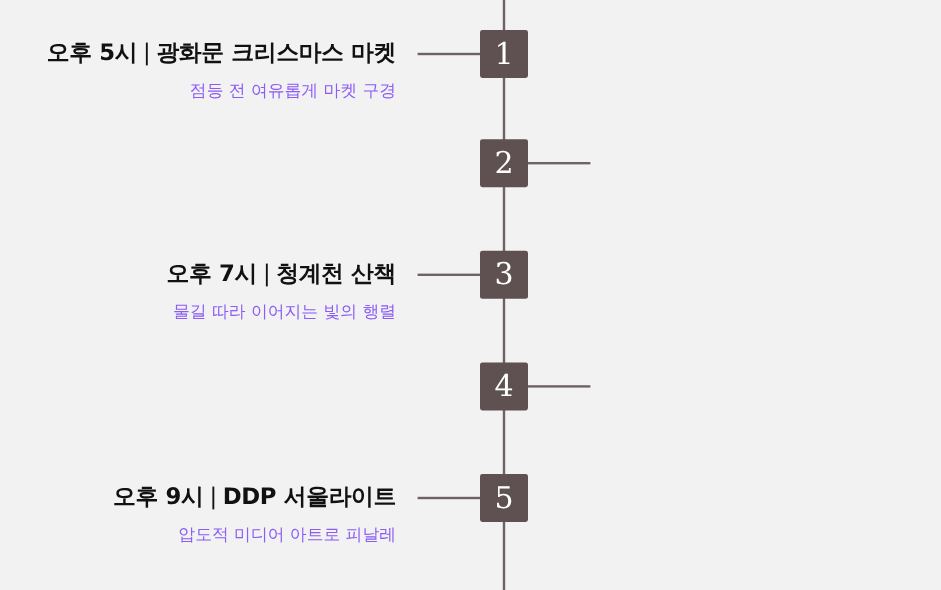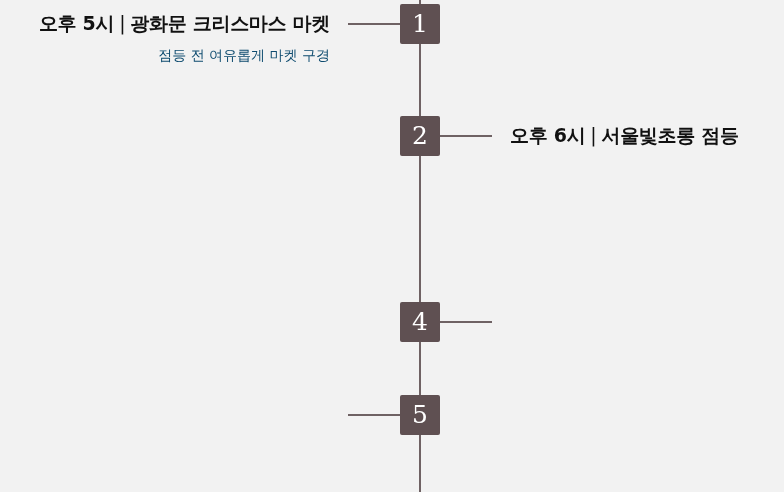--- a/index.html
+++ b/index.html
@@ -83,51 +83,62 @@
     }
     .title .sep {
       font-weight: normal;
       margin: 0 5px;
     }
     .subtitle {
       font-size: 14px;
       line-height: 20px;
       margin-top: 7px;
       white-space: nowrap;
-      color: #0c4a6e;
+      color: #8b5cf6;
     }
   </style>
 </head>
 <body>
 
 <div class="timeline">
   <div class="spine"></div>
 
-  <div class="step" style="top:4px;">
+  <div class="step" style="top:25px;">
     <div class="text-block left">
       <div class="title"><span class="time">오후 5시</span><span class="sep">|</span><span>광화문 크리스마스 마켓</span></div>
       <div class="subtitle">점등 전 여유롭게 마켓 구경</div>
     </div>
     <div class="connector left"></div>
     <div class="num-box">1</div>
   </div>
 
   <div class="step" style="top:116px;">
     <div class="num-box">2</div>
     <div class="connector right"></div>
     <div class="text-block right">
-      <div class="title"><span class="time">오후 6시</span><span class="sep">|</span><span>서울빛초롱 점등</span></div>
     </div>
   </div>
 
+  <div class="step" style="top:209px;">
+    <div class="text-block left">
+      <div class="title"><span class="time">오후 7시</span><span class="sep">|</span><span>청계천 산책</span></div>
+      <div class="subtitle">물길 따라 이어지는 빛의 행렬</div>
+    </div>
+    <div class="connector left"></div>
+    <div class="num-box">3</div>
+  </div>
 
   <div class="step" style="top:302px;">
     <div class="num-box">4</div>
     <div class="connector right"></div>
     <div class="text-block right">
     </div>
   </div>
 
   <div class="step" style="top:395px;">
+    <div class="text-block left">
+      <div class="title"><span class="time">오후 9시</span><span class="sep">|</span><span>DDP 서울라이트</span></div>
+      <div class="subtitle">압도적 미디어 아트로 피날레</div>
+    </div>
     <div class="connector left"></div>
     <div class="num-box">5</div>
   </div>
 </div>
 
 </body></html>

